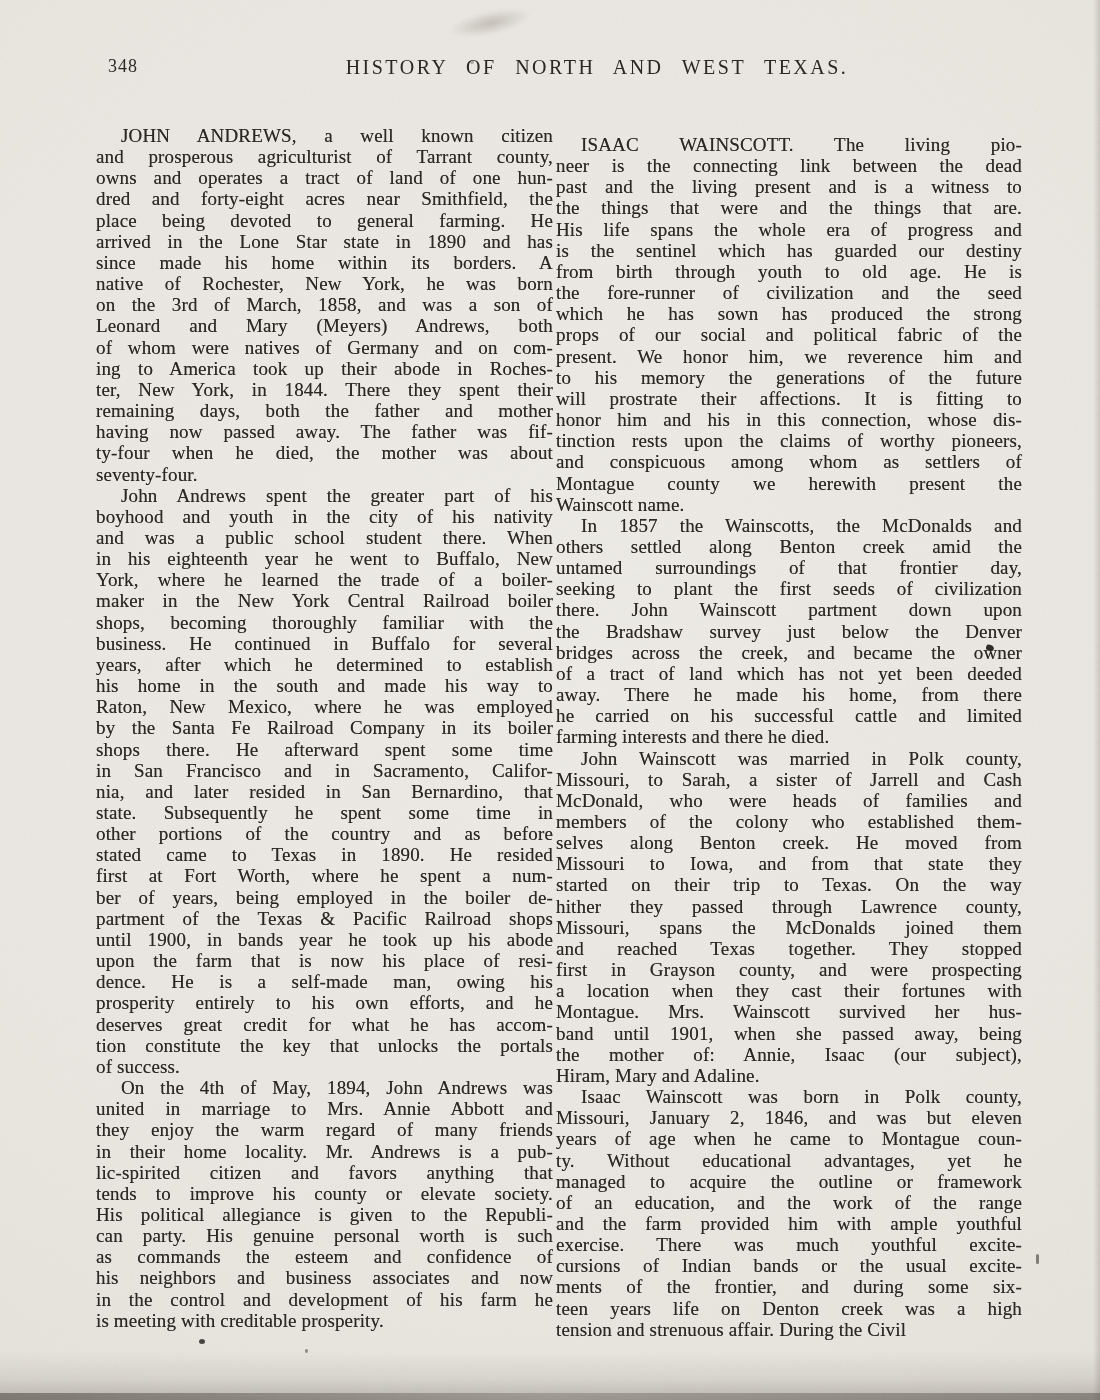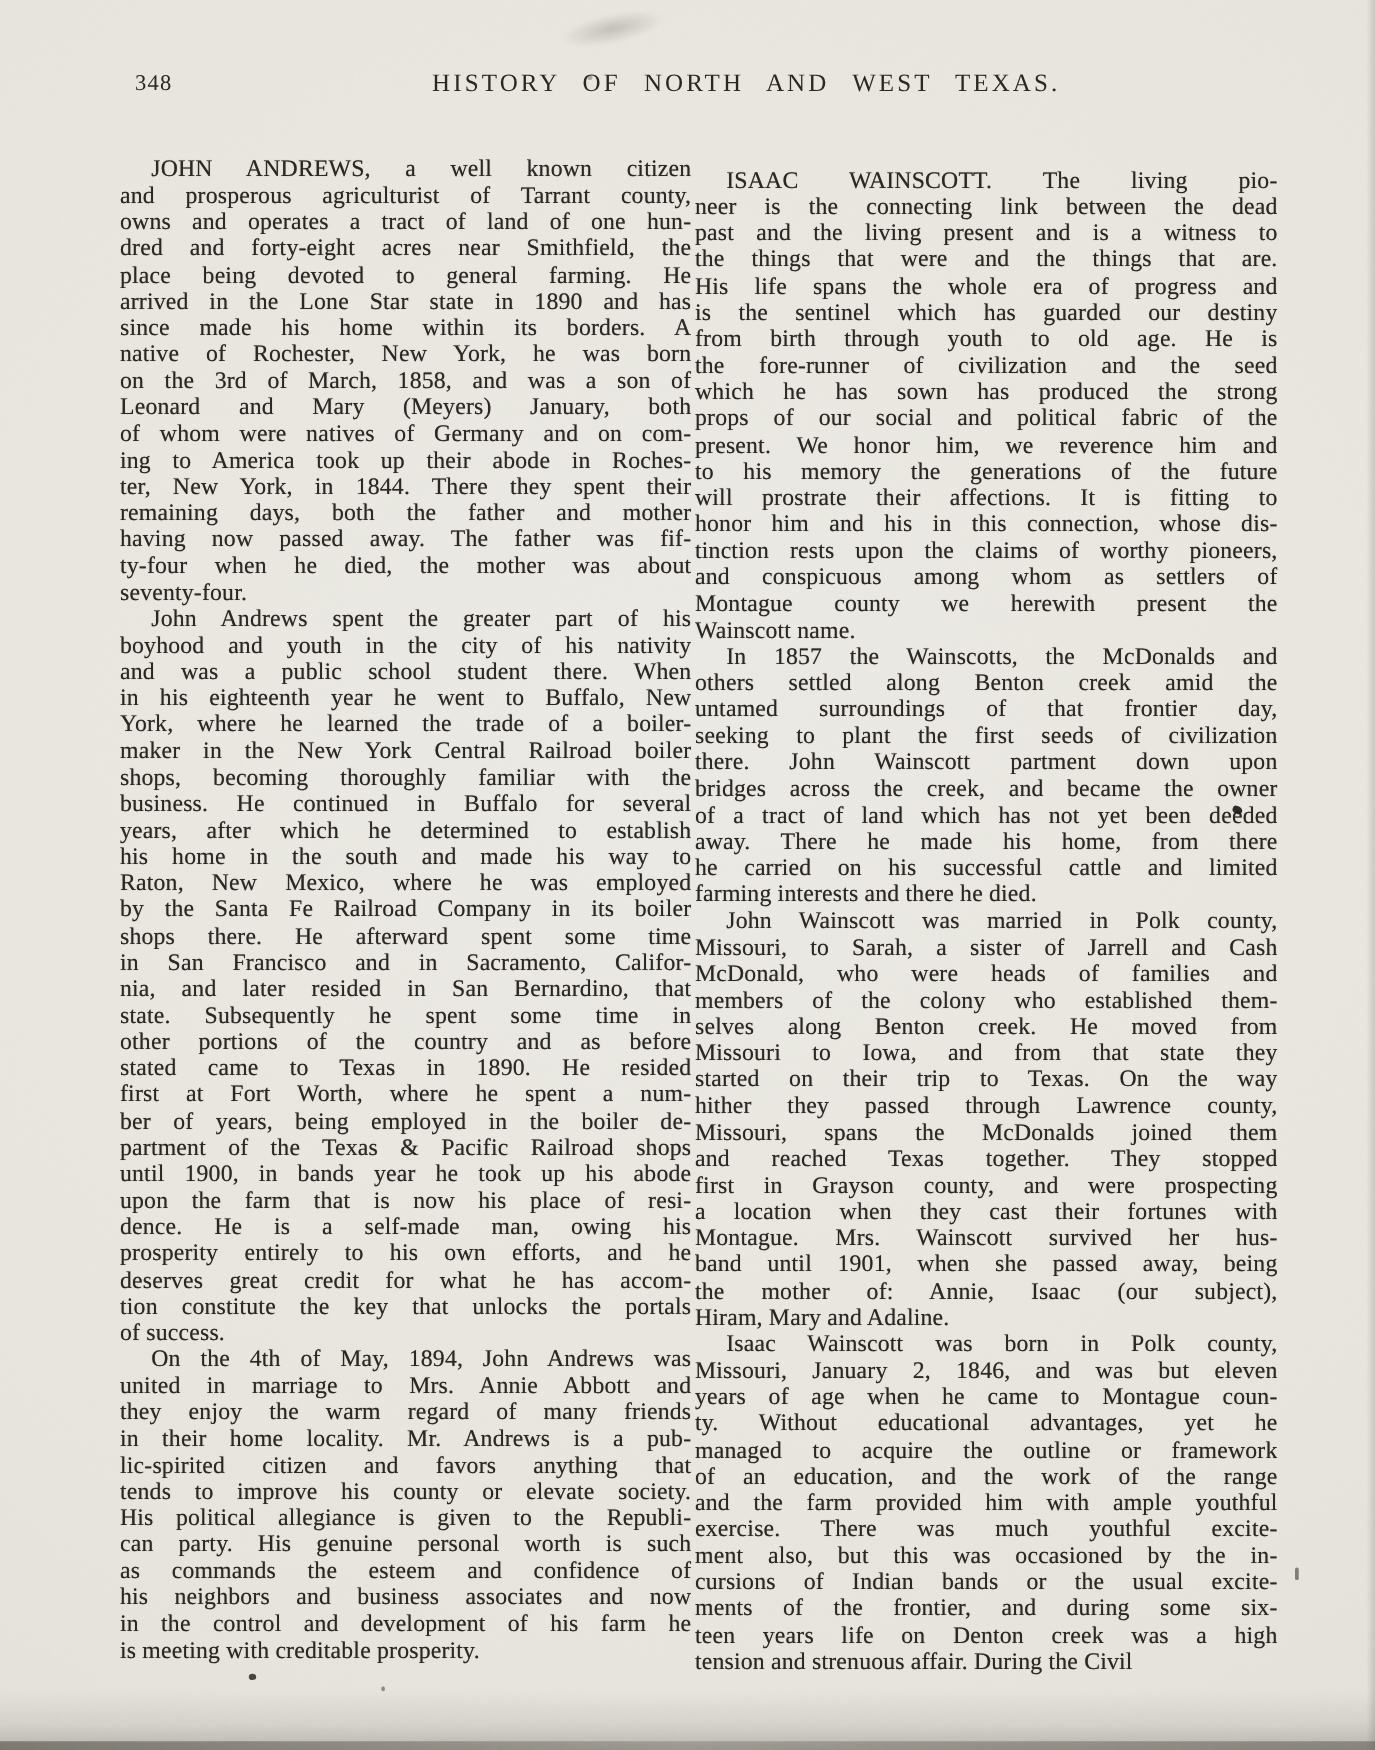--- a/index.html
+++ b/index.html
@@ -112,21 +112,21 @@
       <div class="paragraph">
         <div class="line first">JOHN ANDREWS, a well known citizen</div>
         <div class="line">and prosperous agriculturist of Tarrant county,</div>
         <div class="line">owns and operates a tract of land of one hun-</div>
         <div class="line">dred and forty-eight acres near Smithfield, the</div>
         <div class="line">place being devoted to general farming. He</div>
         <div class="line">arrived in the Lone Star state in 1890 and has</div>
         <div class="line">since made his home within its borders. A</div>
         <div class="line">native of Rochester, New York, he was born</div>
         <div class="line">on the 3rd of March, 1858, and was a son of</div>
-        <div class="line">Leonard and Mary (Meyers) January, both</div>
+        <div class="line">Leonard and Mary (Meyers) Andrews, both</div>
         <div class="line">of whom were natives of Germany and on com-</div>
         <div class="line">ing to America took up their abode in Roches-</div>
         <div class="line">ter, New York, in 1844. There they spent their</div>
         <div class="line">remaining days, both the father and mother</div>
         <div class="line">having now passed away. The father was fif-</div>
         <div class="line">ty-four when he died, the mother was about</div>
         <div class="line last">seventy-four.</div>
       </div>
       <div class="paragraph">
         <div class="line first">John Andrews spent the greater part of his</div>
@@ -194,20 +194,21 @@
         <div class="line">and conspicuous among whom as settlers of</div>
         <div class="line">Montague county we herewith present the</div>
         <div class="line last">Wainscott name.</div>
       </div>
       <div class="paragraph">
         <div class="line first">In 1857 the Wainscotts, the McDonalds and</div>
         <div class="line">others settled along Benton creek amid the</div>
         <div class="line">untamed surroundings of that frontier day,</div>
         <div class="line">seeking to plant the first seeds of civilization</div>
         <div class="line">there. John Wainscott partment down upon</div>
+        <div class="line">the Bradshaw survey just below the Denver</div>
         <div class="line">bridges across the creek, and became the owner</div>
         <div class="line">of a tract of land which has not yet been deeded</div>
         <div class="line">away. There he made his home, from there</div>
         <div class="line">he carried on his successful cattle and limited</div>
         <div class="line last">farming interests and there he died.</div>
       </div>
       <div class="paragraph">
         <div class="line first">John Wainscott was married in Polk county,</div>
         <div class="line">Missouri, to Sarah, a sister of Jarrell and Cash</div>
         <div class="line">McDonald, who were heads of families and</div>
@@ -227,21 +228,20 @@
       </div>
       <div class="paragraph">
         <div class="line first">Isaac Wainscott was born in Polk county,</div>
         <div class="line">Missouri, January 2, 1846, and was but eleven</div>
         <div class="line">years of age when he came to Montague coun-</div>
         <div class="line">ty. Without educational advantages, yet he</div>
         <div class="line">managed to acquire the outline or framework</div>
         <div class="line">of an education, and the work of the range</div>
         <div class="line">and the farm provided him with ample youthful</div>
         <div class="line">exercise. There was much youthful excite-</div>
-        <div class="line">ment also, but this was occasioned by the in-</div>
         <div class="line">cursions of Indian bands or the usual excite-</div>
         <div class="line">ments of the frontier, and during some six-</div>
         <div class="line">teen years life on Denton creek was a high</div>
         <div class="line last">tension and strenuous affair. During the Civil</div>
       </div>
     </div>
 
   <div class="smudge-top"></div>
   <div class="speck speck-a"></div>
   <div class="speck speck-b"></div>

